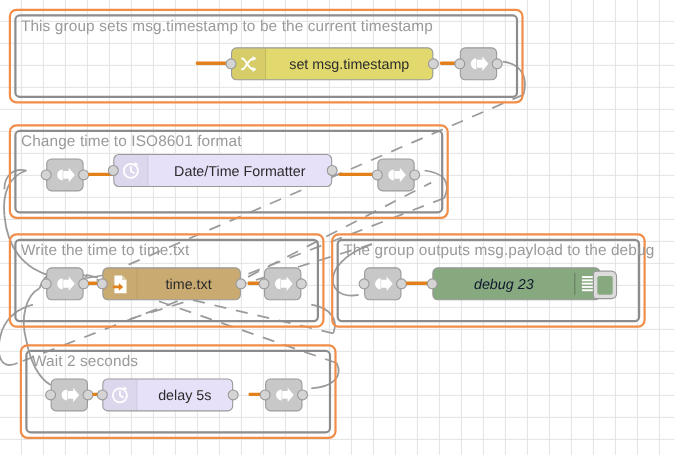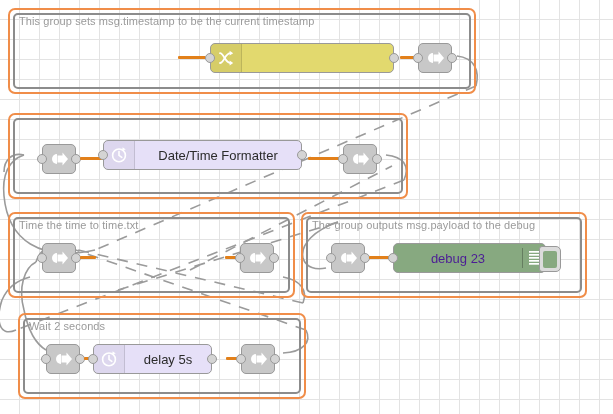--- a/index.html
+++ b/index.html
@@ -29,21 +29,21 @@
   }
   .group-inner{
     position:absolute;left:3px;top:3px;right:3px;bottom:3px;
     border:2px solid #8c8c8c;
     border-radius:5px;
     box-sizing:border-box;
     overflow:hidden;
   }
   .group-label{
     position:absolute;left:9px;top:5px;
-    font-size:11px;color:#9a9a9a;
+    font-size:14px;color:#9a9a9a;
     white-space:nowrap;letter-spacing:0.1px;
   }
 
   
   .node{
     position:absolute;height:30px;
     border:1px solid #999999;
     border-radius:5px;
     box-sizing:border-box;
     display:flex;align-items:stretch;
@@ -62,21 +62,21 @@
   }
   .node.inject{background:#a4b8d3;}
   .node.inject .icon-box{background:rgba(0,0,0,0.08);}
   .node.change{background:#e2d96e;}
   .node.change .icon-box{background:rgba(0,0,0,0.05);}
   .node.func-purple{background:#e6e0f8;}
   .node.func-purple .icon-box{background:rgba(0,0,0,0.04);}
   .node.file{background:#c9ab72;}
   .node.file .icon-box{background:rgba(255,255,255,0.0);}
   .node.debug{background:#87a980;}
-  .node.debug .label{color:#4c1d95;}
+  .node.debug .label{font-style:italic;color:#0f172a;}
 
   
   .linknode{
     position:absolute;width:34px;height:30px;
     background:#c8c8c8;border:1px solid #999999;border-radius:5px;
     box-sizing:border-box;display:flex;align-items:center;justify-content:center;
   }
 
   
   .inject-btn{
@@ -161,38 +161,40 @@
       <div class="icon-box">
         <svg width="17" height="17" viewBox="0 0 17 17" aria-hidden="true">
           <g stroke="#ffffff" stroke-width="1.8" fill="none" stroke-linecap="round">
             <path d="M2 3.2 C6 3.2 7 13 12.6 13"></path>
             <path d="M2 13 C6 13 7 3.2 12.6 3.2"></path>
           </g>
           <path d="M11.6 0.8 L15.2 3.2 L11.6 5.6z" fill="#ffffff"></path>
           <path d="M11.6 10.6 L15.2 13 L11.6 15.4z" fill="#ffffff"></path>
         </svg>
       </div>
+      <div class="label">set msg.timestamp</div>
       <div class="port" style="left:-6px;top:9px;"></div>
       <div class="port" style="right:-6px;top:9px;"></div>
     </div>
 
     <div class="wire-seg" style="left:390px;top:46px;width:22px;"></div>
 
     <div class="linknode" style="left:408px;top:33px;">
       <svg width="20" height="18" viewBox="0 0 20 18" aria-hidden="true">
         <path d="M3 9 a5 5 0 0 1 5-5 v10 a5 5 0 0 1 -5-5z" fill="#ffffff"></path>
         <path d="M8.5 5.4h5V2.4L19 9l-5.5 6.6v-3h-5z" fill="#ffffff"></path>
       </svg>
       <div class="port" style="left:-6px;top:9px;"></div>
       <div class="port" style="right:-6px;top:9px;"></div>
     </div>
   </div>
 
   <div class="group" style="left:8px;top:113px;width:400px;height:86px;">
     <div class="group-inner"></div>
+    <div class="group-label">Change time to ISO8601 format</div>
 
     <div class="linknode" style="left:32px;top:29px;">
       <svg width="20" height="18" viewBox="0 0 20 18" aria-hidden="true">
         <path d="M3 9 a5 5 0 0 1 5-5 v10 a5 5 0 0 1 -5-5z" fill="#ffffff"></path>
         <path d="M8.5 5.4h5V2.4L19 9l-5.5 6.6v-3h-5z" fill="#ffffff"></path>
       </svg>
       <div class="port" style="left:-6px;top:9px;"></div>
       <div class="port" style="right:-6px;top:9px;"></div>
     </div>
 
@@ -218,33 +220,45 @@
         <path d="M3 9 a5 5 0 0 1 5-5 v10 a5 5 0 0 1 -5-5z" fill="#ffffff"></path>
         <path d="M8.5 5.4h5V2.4L19 9l-5.5 6.6v-3h-5z" fill="#ffffff"></path>
       </svg>
       <div class="port" style="left:-6px;top:9px;"></div>
       <div class="port" style="right:-6px;top:9px;"></div>
     </div>
   </div>
 
   <div class="group" style="left:8px;top:212px;width:287px;height:86px;">
     <div class="group-inner"></div>
-    <div class="group-label">Time the time to time.txt</div>
+    <div class="group-label">Write the time to time.txt</div>
 
     <div class="linknode" style="left:32px;top:29px;">
       <svg width="20" height="18" viewBox="0 0 20 18" aria-hidden="true">
         <path d="M3 9 a5 5 0 0 1 5-5 v10 a5 5 0 0 1 -5-5z" fill="#ffffff"></path>
         <path d="M8.5 5.4h5V2.4L19 9l-5.5 6.6v-3h-5z" fill="#ffffff"></path>
       </svg>
       <div class="port" style="left:-6px;top:9px;"></div>
       <div class="port" style="right:-6px;top:9px;"></div>
     </div>
 
     <div class="wire-seg" style="left:70px;top:42px;width:16px;"></div>
 
+    <div class="node file" style="left:83px;top:29px;width:126px;">
+      <div class="icon-box">
+        <svg width="18" height="19" viewBox="0 0 18 19" aria-hidden="true">
+          <path d="M4 1.5h7l4 4v12H4z" fill="#ffffff"></path>
+          <path d="M11 1.5l4 4h-4z" fill="#ddd0b0"></path>
+          <path d="M2.5 10.5h5.5V8.2l4 3.6-4 3.6v-2.3H2.5z" fill="#e2801a"></path>
+        </svg>
+      </div>
+      <div class="label">time.txt</div>
+      <div class="port" style="left:-6px;top:9px;"></div>
+      <div class="port" style="right:-6px;top:9px;"></div>
+    </div>
 
     <div class="wire-seg" style="left:215px;top:42px;width:19px;"></div>
 
     <div class="linknode" style="left:230px;top:29px;">
       <svg width="20" height="18" viewBox="0 0 20 18" aria-hidden="true">
         <path d="M3 9 a5 5 0 0 1 5-5 v10 a5 5 0 0 1 -5-5z" fill="#ffffff"></path>
         <path d="M8.5 5.4h5V2.4L19 9l-5.5 6.6v-3h-5z" fill="#ffffff"></path>
       </svg>
       <div class="port" style="left:-6px;top:9px;"></div>
       <div class="port" style="right:-6px;top:9px;"></div>

